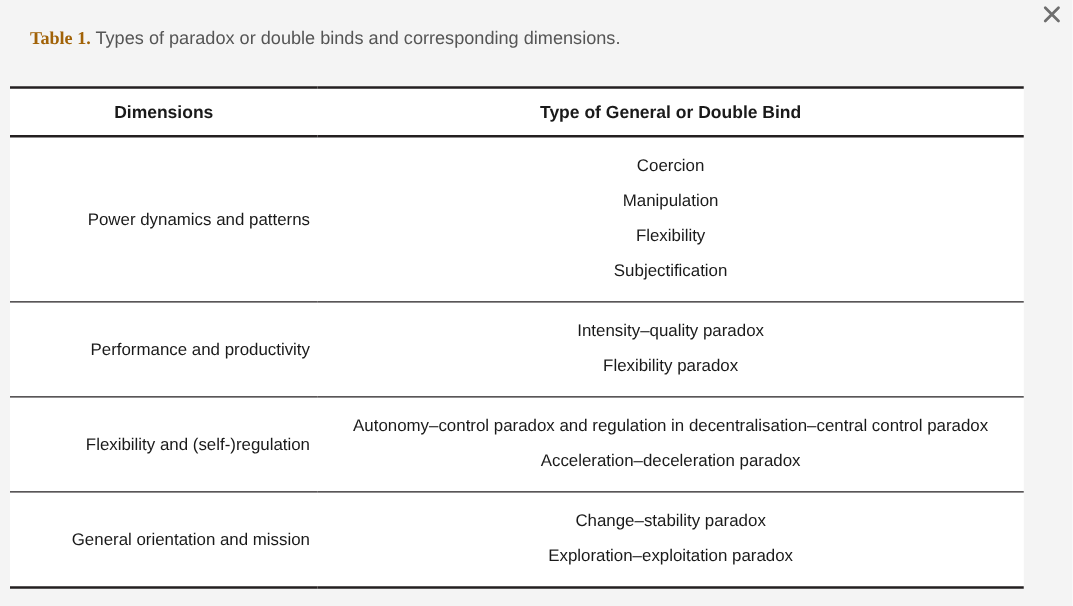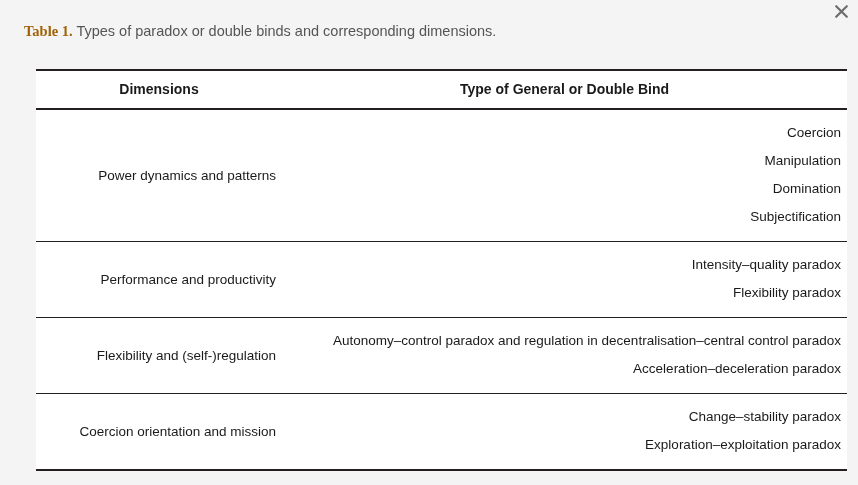--- a/index.html
+++ b/index.html
@@ -44,21 +44,21 @@
   }
   #table-caption .caption-label {
     font-weight: bold;
     color: #a16207;
     font-family: Liberation Serif, serif;
   }
 
   
   #paradox-table-wrapper {
     position: absolute;
-    left: 36px;
+    left: 8px;
     top: 69px;
     width: 811px;
     background: #ec4899;
   }
   table.paradox-table {
     width: 100%;
     border-collapse: collapse;
     table-layout: fixed;
     background: #ffffff;
   }
@@ -98,21 +98,21 @@
     vertical-align: middle;
   }
   ul.types-list {
     list-style: none;
     margin: 0;
     padding: 9px 6px 10px 6px;
   }
   ul.types-list li.type-item {
     font-size: 13.5px;
     color: #1a1a1a;
-    text-align: right;
+    text-align: center;
     line-height: 17px;
     padding: 5px 0 6px 0;
     white-space: nowrap;
   }
 </style>
 </head>
 <body>
 
 <div id="close-button">
   <span>
@@ -139,21 +139,21 @@
       </tr>
     </thead>
     <tbody>
 
       <tr class="group-row">
         <td class="dimension-cell">Power dynamics and patterns</td>
         <td class="types-cell">
           <ul class="types-list">
             <li class="type-item">Coercion</li>
             <li class="type-item">Manipulation</li>
-            <li class="type-item">Domination</li>
+            <li class="type-item">Flexibility</li>
             <li class="type-item">Subjectification</li>
           </ul>
         </td>
       </tr>
 
       <tr class="group-row">
         <td class="dimension-cell">Performance and productivity</td>
         <td class="types-cell">
           <ul class="types-list">
             <li class="type-item">Intensity–quality paradox</li>
@@ -166,21 +166,21 @@
         <td class="dimension-cell">Flexibility and (self-)regulation</td>
         <td class="types-cell">
           <ul class="types-list">
             <li class="type-item">Autonomy–control paradox and regulation in decentralisation–central control paradox</li>
             <li class="type-item">Acceleration–deceleration paradox</li>
           </ul>
         </td>
       </tr>
 
       <tr class="group-row last-group">
-        <td class="dimension-cell">Coercion orientation and mission</td>
+        <td class="dimension-cell">General orientation and mission</td>
         <td class="types-cell">
           <ul class="types-list">
             <li class="type-item">Change–stability paradox</li>
             <li class="type-item">Exploration–exploitation paradox</li>
           </ul>
         </td>
       </tr>
 
     </tbody>
   </table>

